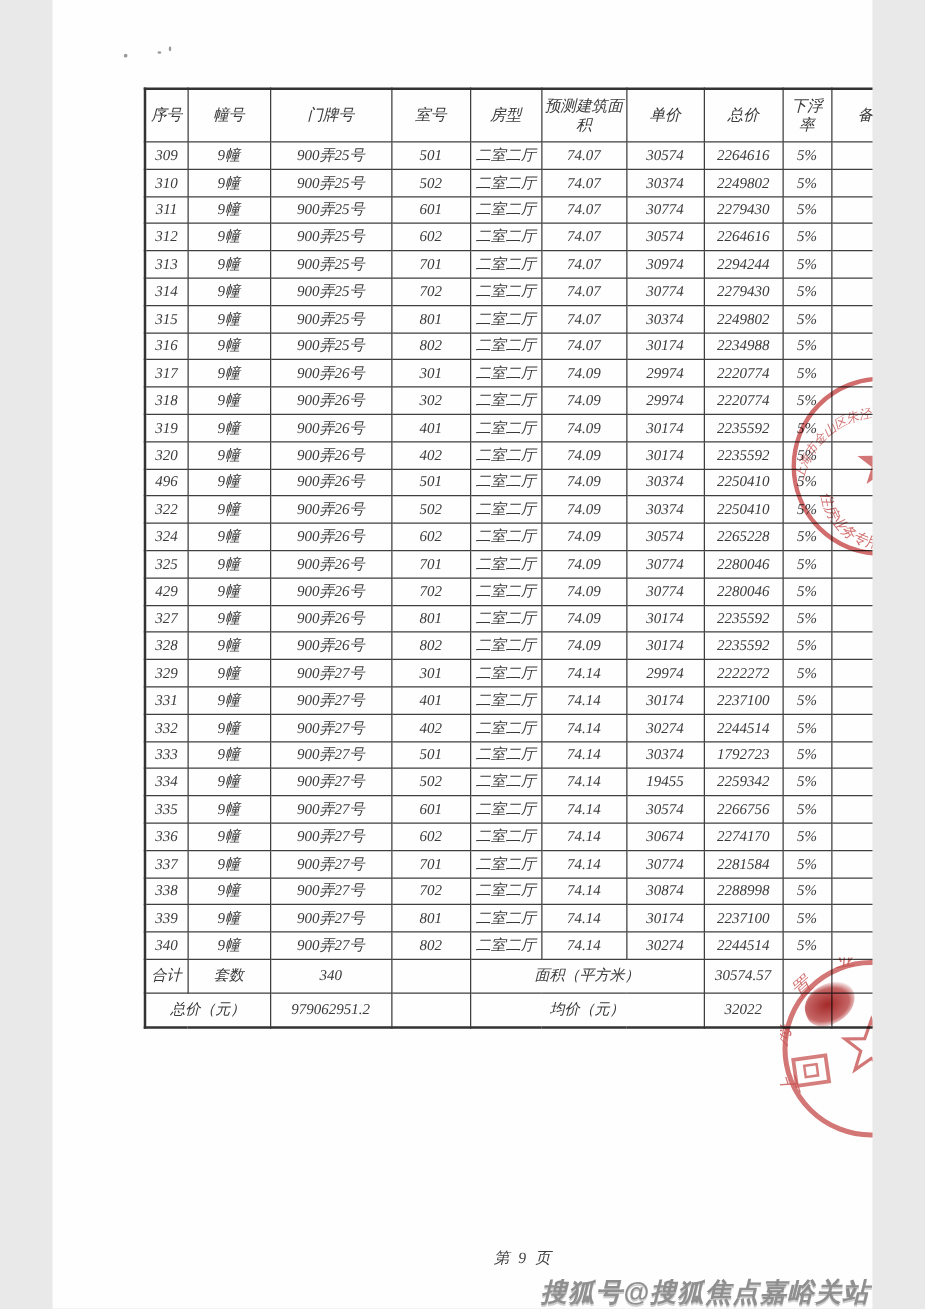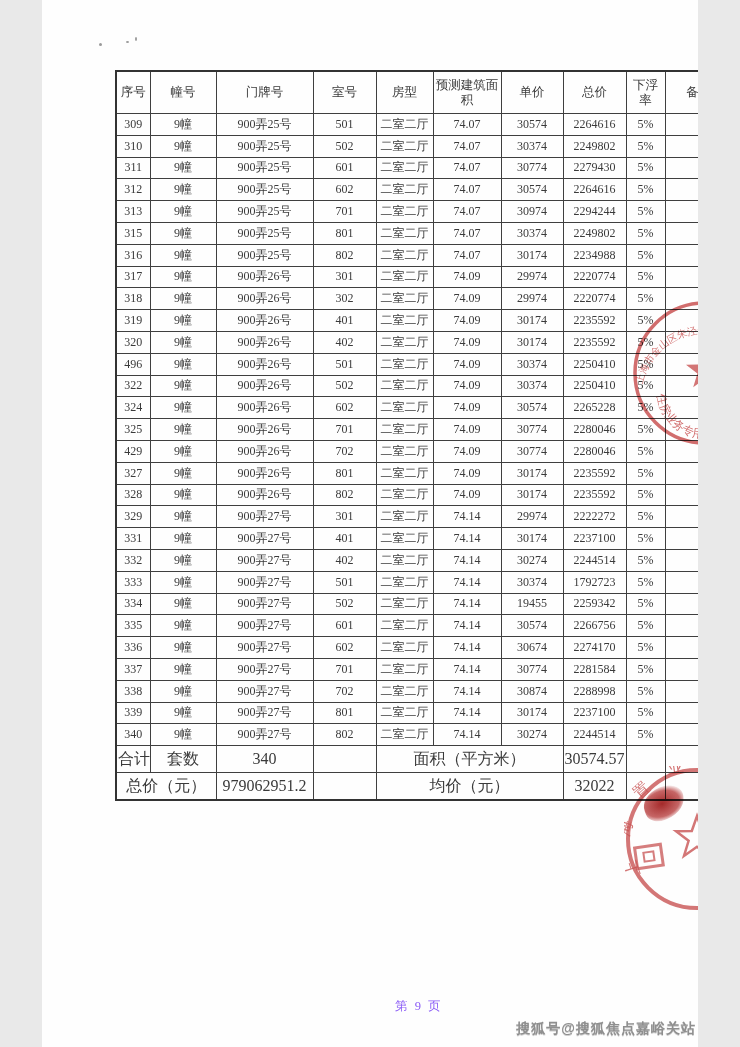--- a/index.html
+++ b/index.html
@@ -7,45 +7,46 @@
     --border-col:#3f3f3f;
     --text-col:#3a3a3a;
     --watermark-col:#8f8f8f;
   }
   html,body{margin:0;padding:0;background:#e9e9e9;}
   .page{
     position:relative;width:656px;height:1047px;margin:0 auto;
     background:#fefefe;overflow:hidden;
     font-family:"Liberation Serif","DejaVu Serif",serif;
     color:var(--text-col);
+    font-style:italic;
   }
   .speck{position:absolute;background:#9a9a9a;border-radius:50%;}
   table.price{
     position:absolute;left:73px;top:70px;width:617px;
     border-collapse:collapse;table-layout:fixed;
     font-size:12px;line-height:1.1;
   }
   table.price th,table.price td{
     border:1px solid var(--border-col);
     text-align:center;vertical-align:middle;
     padding:0 1px;overflow:hidden;white-space:nowrap;
     font-weight:normal;color:var(--text-col);
   }
   table.price{border:2px solid #333;}
   table.price thead th{height:41px;white-space:normal;line-height:1.15;font-size:12.5px;}
   table.price tbody tr td{height:20.8px;}
-  table.price tr.summary td{height:26px;font-size:16px;}
+  table.price tr.summary td{height:26px;font-size:12px;}
   .footer-page{
     position:absolute;left:353px;top:998px;
-    font-size:12.5px;letter-spacing:2px;color:#8b5cf6;
+    font-size:12.5px;letter-spacing:2px;color:#404040;
   }
   .watermark{
     position:absolute;right:2px;top:1020px;
     font-family:"Liberation Sans","DejaVu Sans",sans-serif;
-    font-size:14px;font-weight:700;color:var(--watermark-col);
+    font-size:21px;font-weight:700;color:var(--watermark-col);
     letter-spacing:1px;
     text-shadow:0 1px 0 #cfcfcf;
   }
   .stamp{position:absolute;mix-blend-mode:multiply;opacity:.88;}
   .scribble{
     position:absolute;left:601px;top:787px;width:42px;height:32px;
     background:radial-gradient(ellipse at 45% 50%, rgba(160,30,30,.95) 0%, rgba(180,50,50,.75) 55%, rgba(200,80,80,0) 78%);
     border-radius:55% 45% 60% 40%;
     transform:rotate(-22deg);
     mix-blend-mode:multiply;
@@ -142,20 +143,32 @@
           <td>900弄25号</td>
           <td>701</td>
           <td>二室二厅</td>
           <td>74.07</td>
           <td>30974</td>
           <td>2294244</td>
           <td>5%</td>
           <td></td>
         </tr>
         <tr>
+          <td>314</td>
+          <td>9幢</td>
+          <td>900弄25号</td>
+          <td>702</td>
+          <td>二室二厅</td>
+          <td>74.07</td>
+          <td>30774</td>
+          <td>2279430</td>
+          <td>5%</td>
+          <td></td>
+        </tr>
+        <tr>
           <td>315</td>
           <td>9幢</td>
           <td>900弄25号</td>
           <td>801</td>
           <td>二室二厅</td>
           <td>74.07</td>
           <td>30374</td>
           <td>2249802</td>
           <td>5%</td>
           <td></td>

